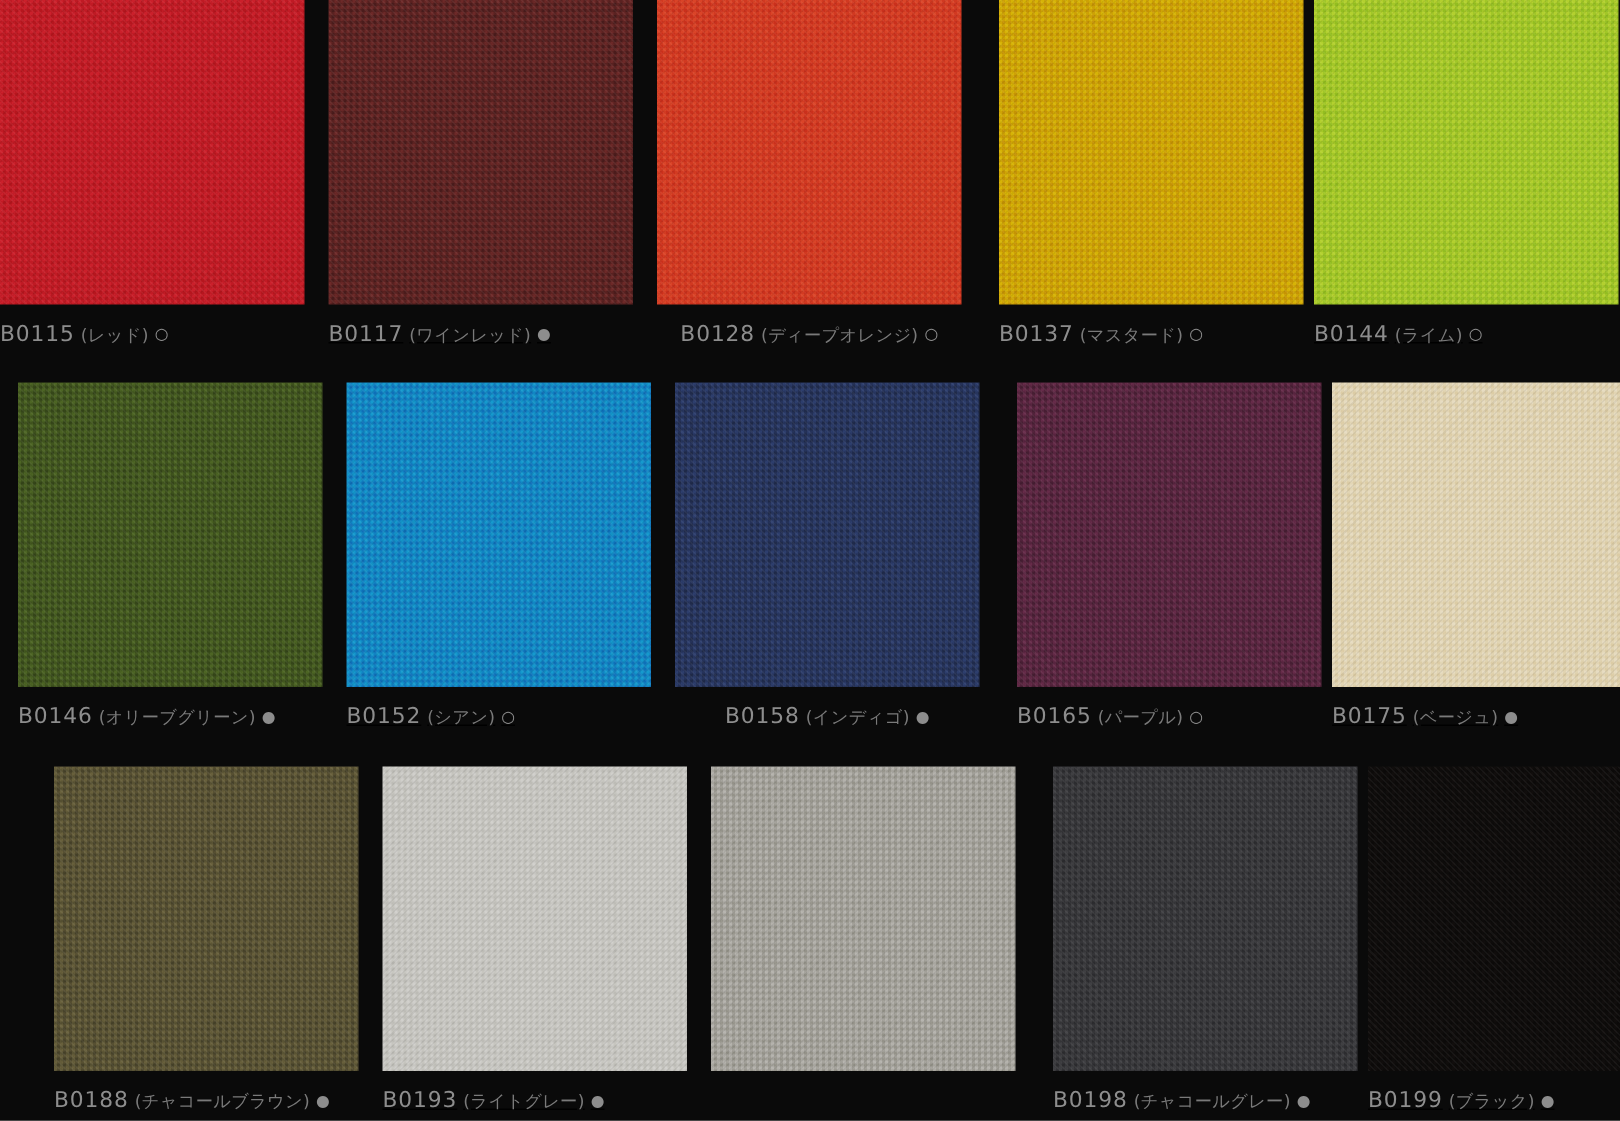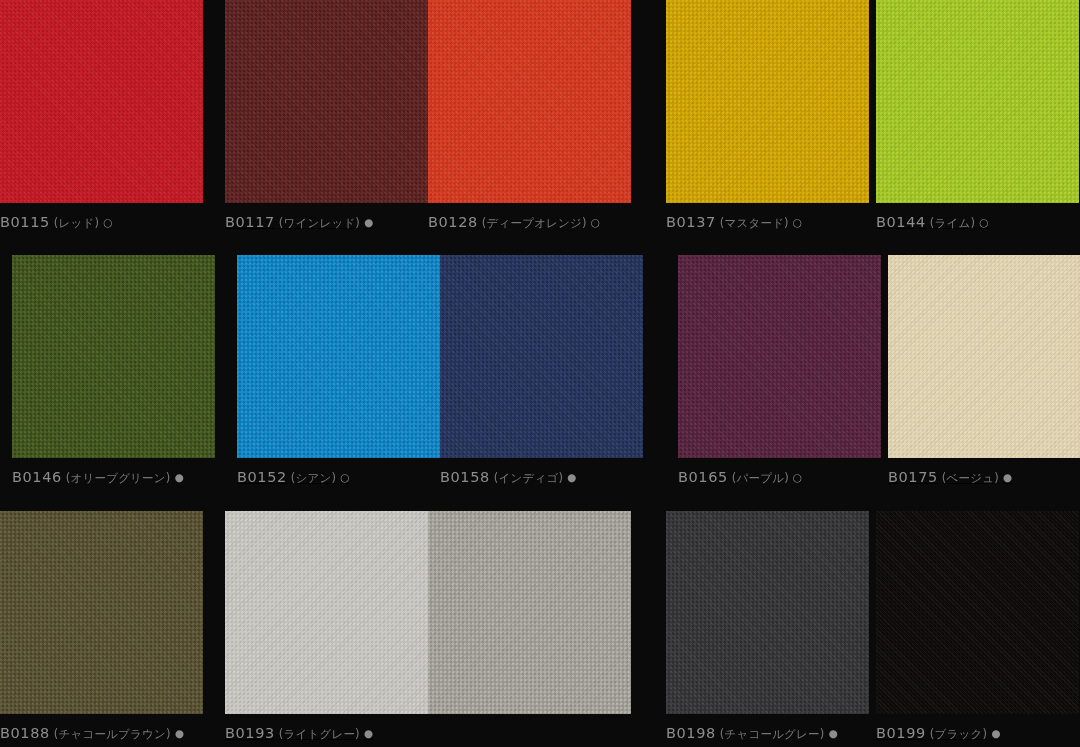--- a/index.html
+++ b/index.html
@@ -101,26 +101,26 @@
   .swatch-stock {
     font-size: 10.5px;
     color: #8d8d8d;
     margin-left: 4px;
     vertical-align: 1px;
   }
 
   
   .row-1 { top: 0px; }
   .row-2 { top: 255px; margin-left: 12px; }
-  .row-3 { top: 511px; }
+  .row-3 { top: 511px; margin-left: 36px; }
 
   
   .col-1 { left: 0px; }
-  .col-2 { left: 225px; text-decoration: underline; }
-  .col-3 { left: 428px; }
+  .col-2 { left: 219px; text-decoration: underline; }
+  .col-3 { left: 438px; text-align: center; }
   .col-4 { left: 666px; }
   .col-5 { left: 876px; text-decoration: underline; }
 </style>
 </head>
 <body>
 
 <div class="catalog-grid">
     <div class="swatch-cell row-1 col-1">
       <div class="swatch-chip" style="background-color: rgb(194, 27, 37);"></div>
       <div class="swatch-label"><span class="swatch-code">B0115</span><span class="swatch-name">(レッド)</span><span class="swatch-stock">○</span></div>

